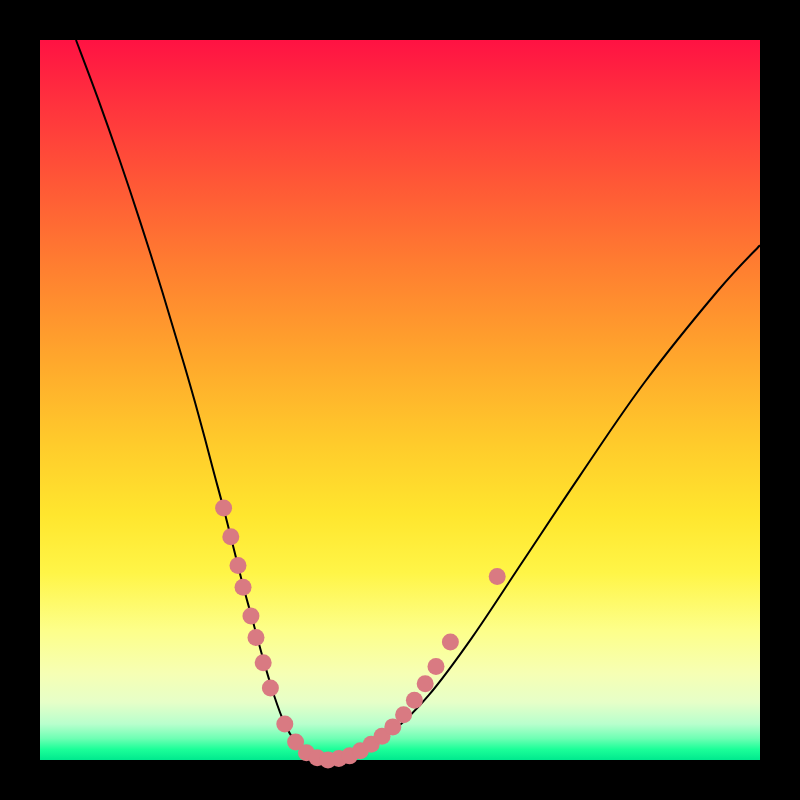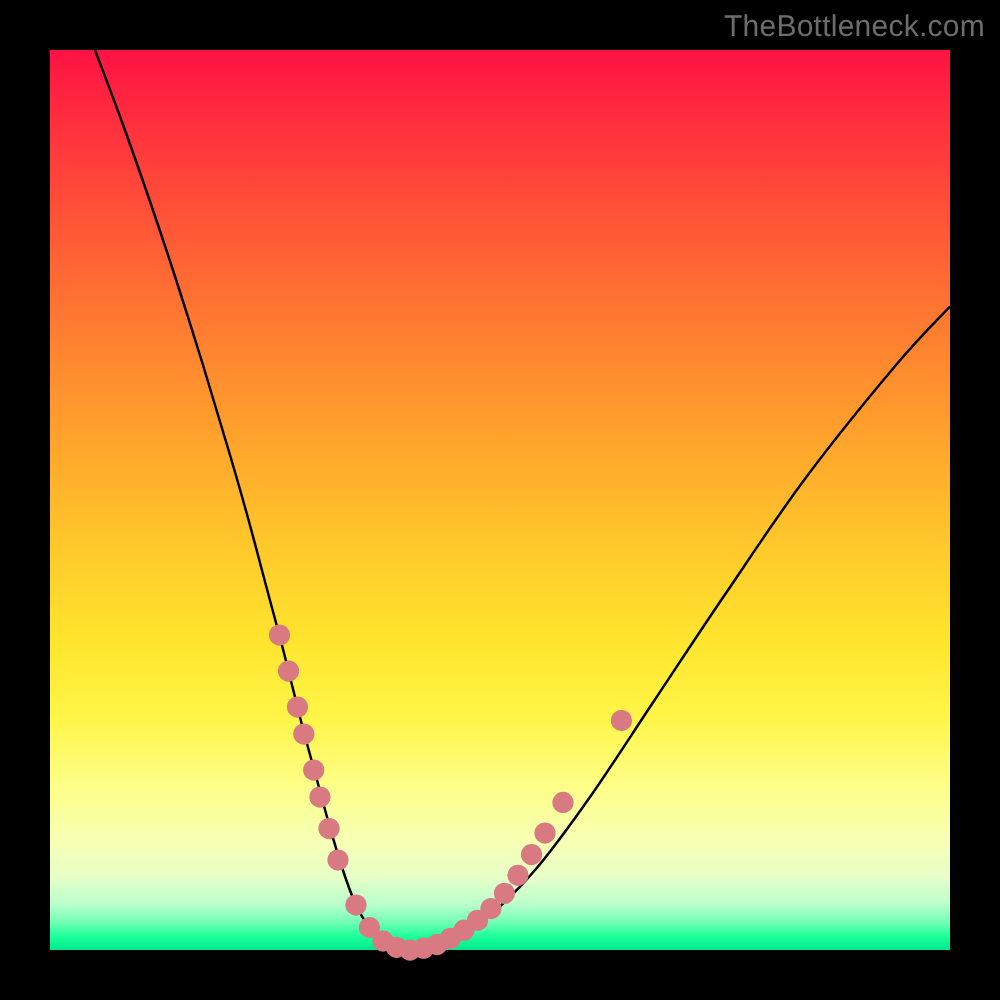--- a/index.html
+++ b/index.html
@@ -60,21 +60,20 @@
     width: 720px;
     height: 720px;
     overflow: visible;
   }
 </style>
 </head>
 <body>
 
 <div class="frame">
   <div class="plot"></div>
-  <div class="watermark">TheBottleneck.com</div>
   <svg class="curve" viewBox="0 0 720 720" preserveAspectRatio="none">
     <path id="curve-path" fill="none" stroke="#000000" stroke-width="2" d="M 36.00 0.00 C 39.89 10.37, 49.82 36.22, 57.60 57.60 C 65.38 78.98, 71.42 96.12, 79.20 118.80 C 86.98 141.48, 93.02 159.62, 100.80 183.60 C 108.58 207.58, 114.62 226.73, 122.40 252.00 C 130.18 277.27, 137.52 301.97, 144.00 324.00 C 150.48 346.03, 153.22 355.61, 158.40 374.40 C 163.58 393.19, 167.62 408.96, 172.80 428.40 C 177.98 447.84, 182.02 462.31, 187.20 482.40 C 192.38 502.49, 197.06 522.50, 201.60 540.00 C 206.14 557.50, 208.51 565.34, 212.40 579.60 C 216.29 593.86, 219.31 605.59, 223.20 619.20 C 227.09 632.81, 230.11 643.54, 234.00 655.20 C 237.89 666.86, 240.91 675.58, 244.80 684.00 C 248.69 692.42, 251.71 696.82, 255.60 702.00 C 259.49 707.18, 262.51 709.95, 266.40 712.80 C 270.29 715.65, 273.31 716.54, 277.20 717.84 C 281.09 719.14, 283.46 720.00, 288.00 720.00 C 292.54 720.00, 295.92 719.78, 302.40 717.84 C 308.88 715.90, 314.93 714.00, 324.00 709.20 C 333.07 704.40, 341.14 700.92, 352.80 691.20 C 364.46 681.48, 374.54 672.05, 388.80 655.20 C 403.06 638.35, 415.15 621.58, 432.00 597.60 C 448.85 573.62, 462.96 551.16, 482.40 522.00 C 501.84 492.84, 517.97 468.00, 540.00 435.60 C 562.03 403.20, 580.18 375.05, 604.80 342.00 C 629.42 308.95, 656.06 276.62, 676.80 252.00 C 697.54 227.38, 712.22 213.62, 720.00 205.20"></path>
     <g id="markers">
         <circle cx="183.60" cy="468.00" r="8.5" fill="#d97a82"></circle>
         <circle cx="190.80" cy="496.80" r="8.5" fill="#d97a82"></circle>
         <circle cx="198.00" cy="525.60" r="8.5" fill="#d97a82"></circle>
         <circle cx="203.04" cy="547.20" r="8.5" fill="#d97a82"></circle>
         <circle cx="210.96" cy="576.00" r="8.5" fill="#d97a82"></circle>
         <circle cx="216.00" cy="597.60" r="8.5" fill="#d97a82"></circle>
         <circle cx="223.20" cy="622.80" r="8.5" fill="#d97a82"></circle>

